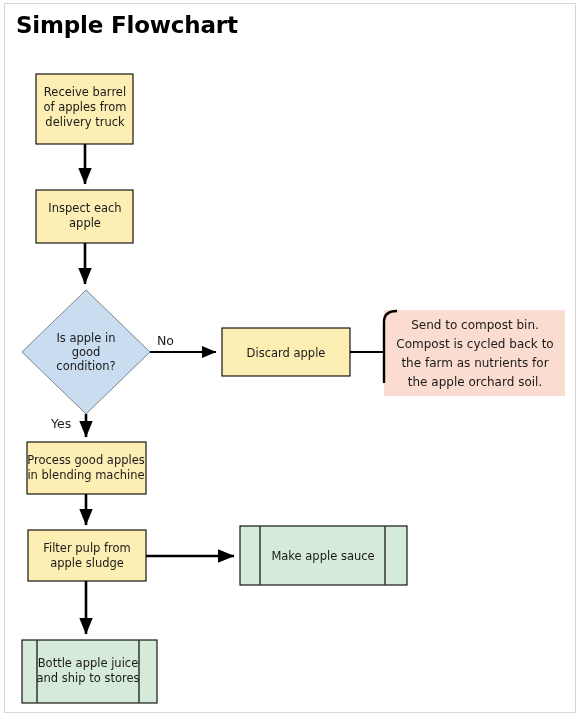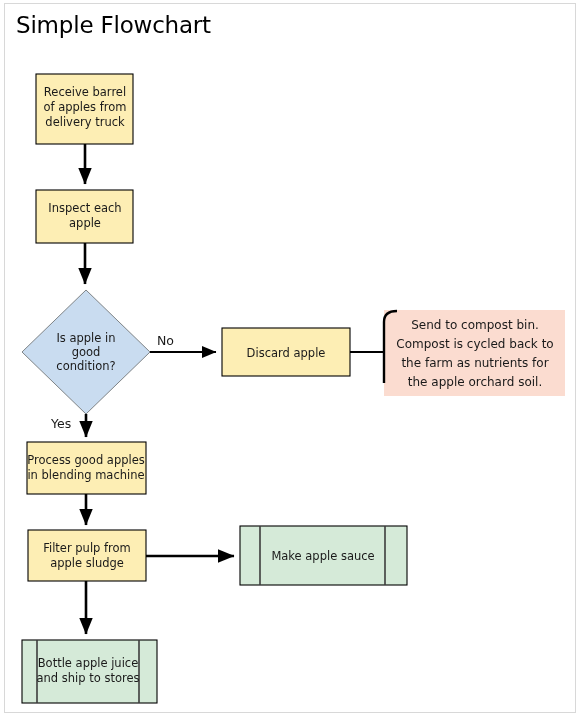--- a/index.html
+++ b/index.html
@@ -29,21 +29,21 @@
     height: 710px;
     border: 1px solid #d8d8d8;
     box-sizing: border-box;
     pointer-events: none;
   }
   #chart-title {
     position: absolute;
     left: 16px;
     top: 12px;
     font-size: 23px;
-    font-weight: normal;
+    font-weight: bold;
     color: #000000;
     letter-spacing: -0.2px;
     white-space: nowrap;
   }
   #flow-svg {
     position: absolute;
     left: 0;
     top: 0;
     width: 580px;
     height: 722px;

